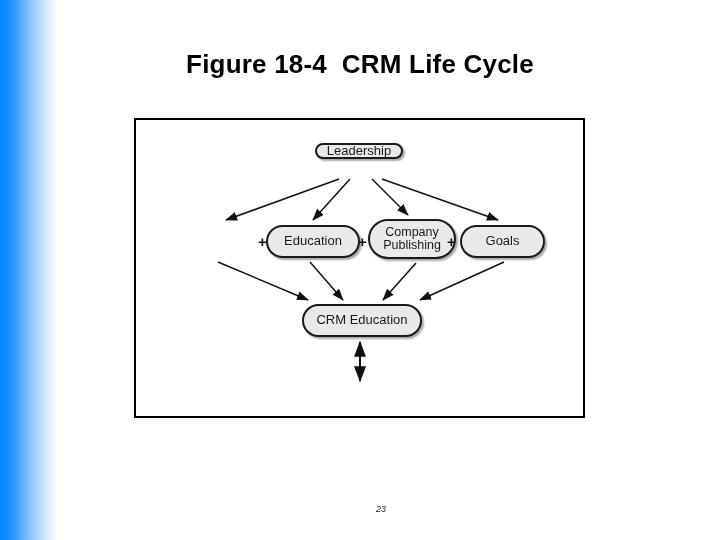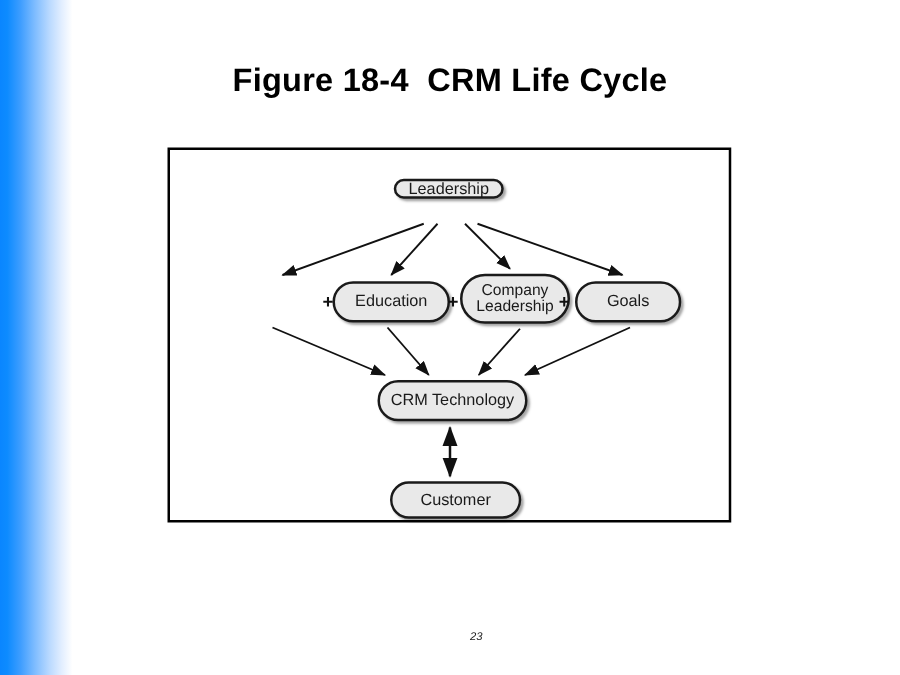--- a/index.html
+++ b/index.html
@@ -177,34 +177,31 @@
   <div class="plus" id="plus-1">+</div>
 
   <div class="node" id="node-procedures">
     <span class="node-label">Education</span>
   </div>
 
   <div class="plus" id="plus-2">+</div>
 
   <div class="node" id="node-philosophy">
     <span class="node-label">Company
-Leadership</span>
+Publishing</span>
   </div>
 
   <div class="plus" id="plus-3">+</div>
 
   <div class="node" id="node-goals">
     <span class="node-label">Goals</span>
   </div>
 
   <div class="node" id="node-crm">
-    <span class="node-label">CRM Technology</span>
-  </div>
-
-  <div class="node" id="node-customer">
-    <span class="node-label">Customer</span>
-  </div>
+    <span class="node-label">CRM Education</span>
+  </div>
+
 
 </div>
 
 <div id="footer">
   <span id="footer-page">23</span>
 </div>
 
 </body></html>

